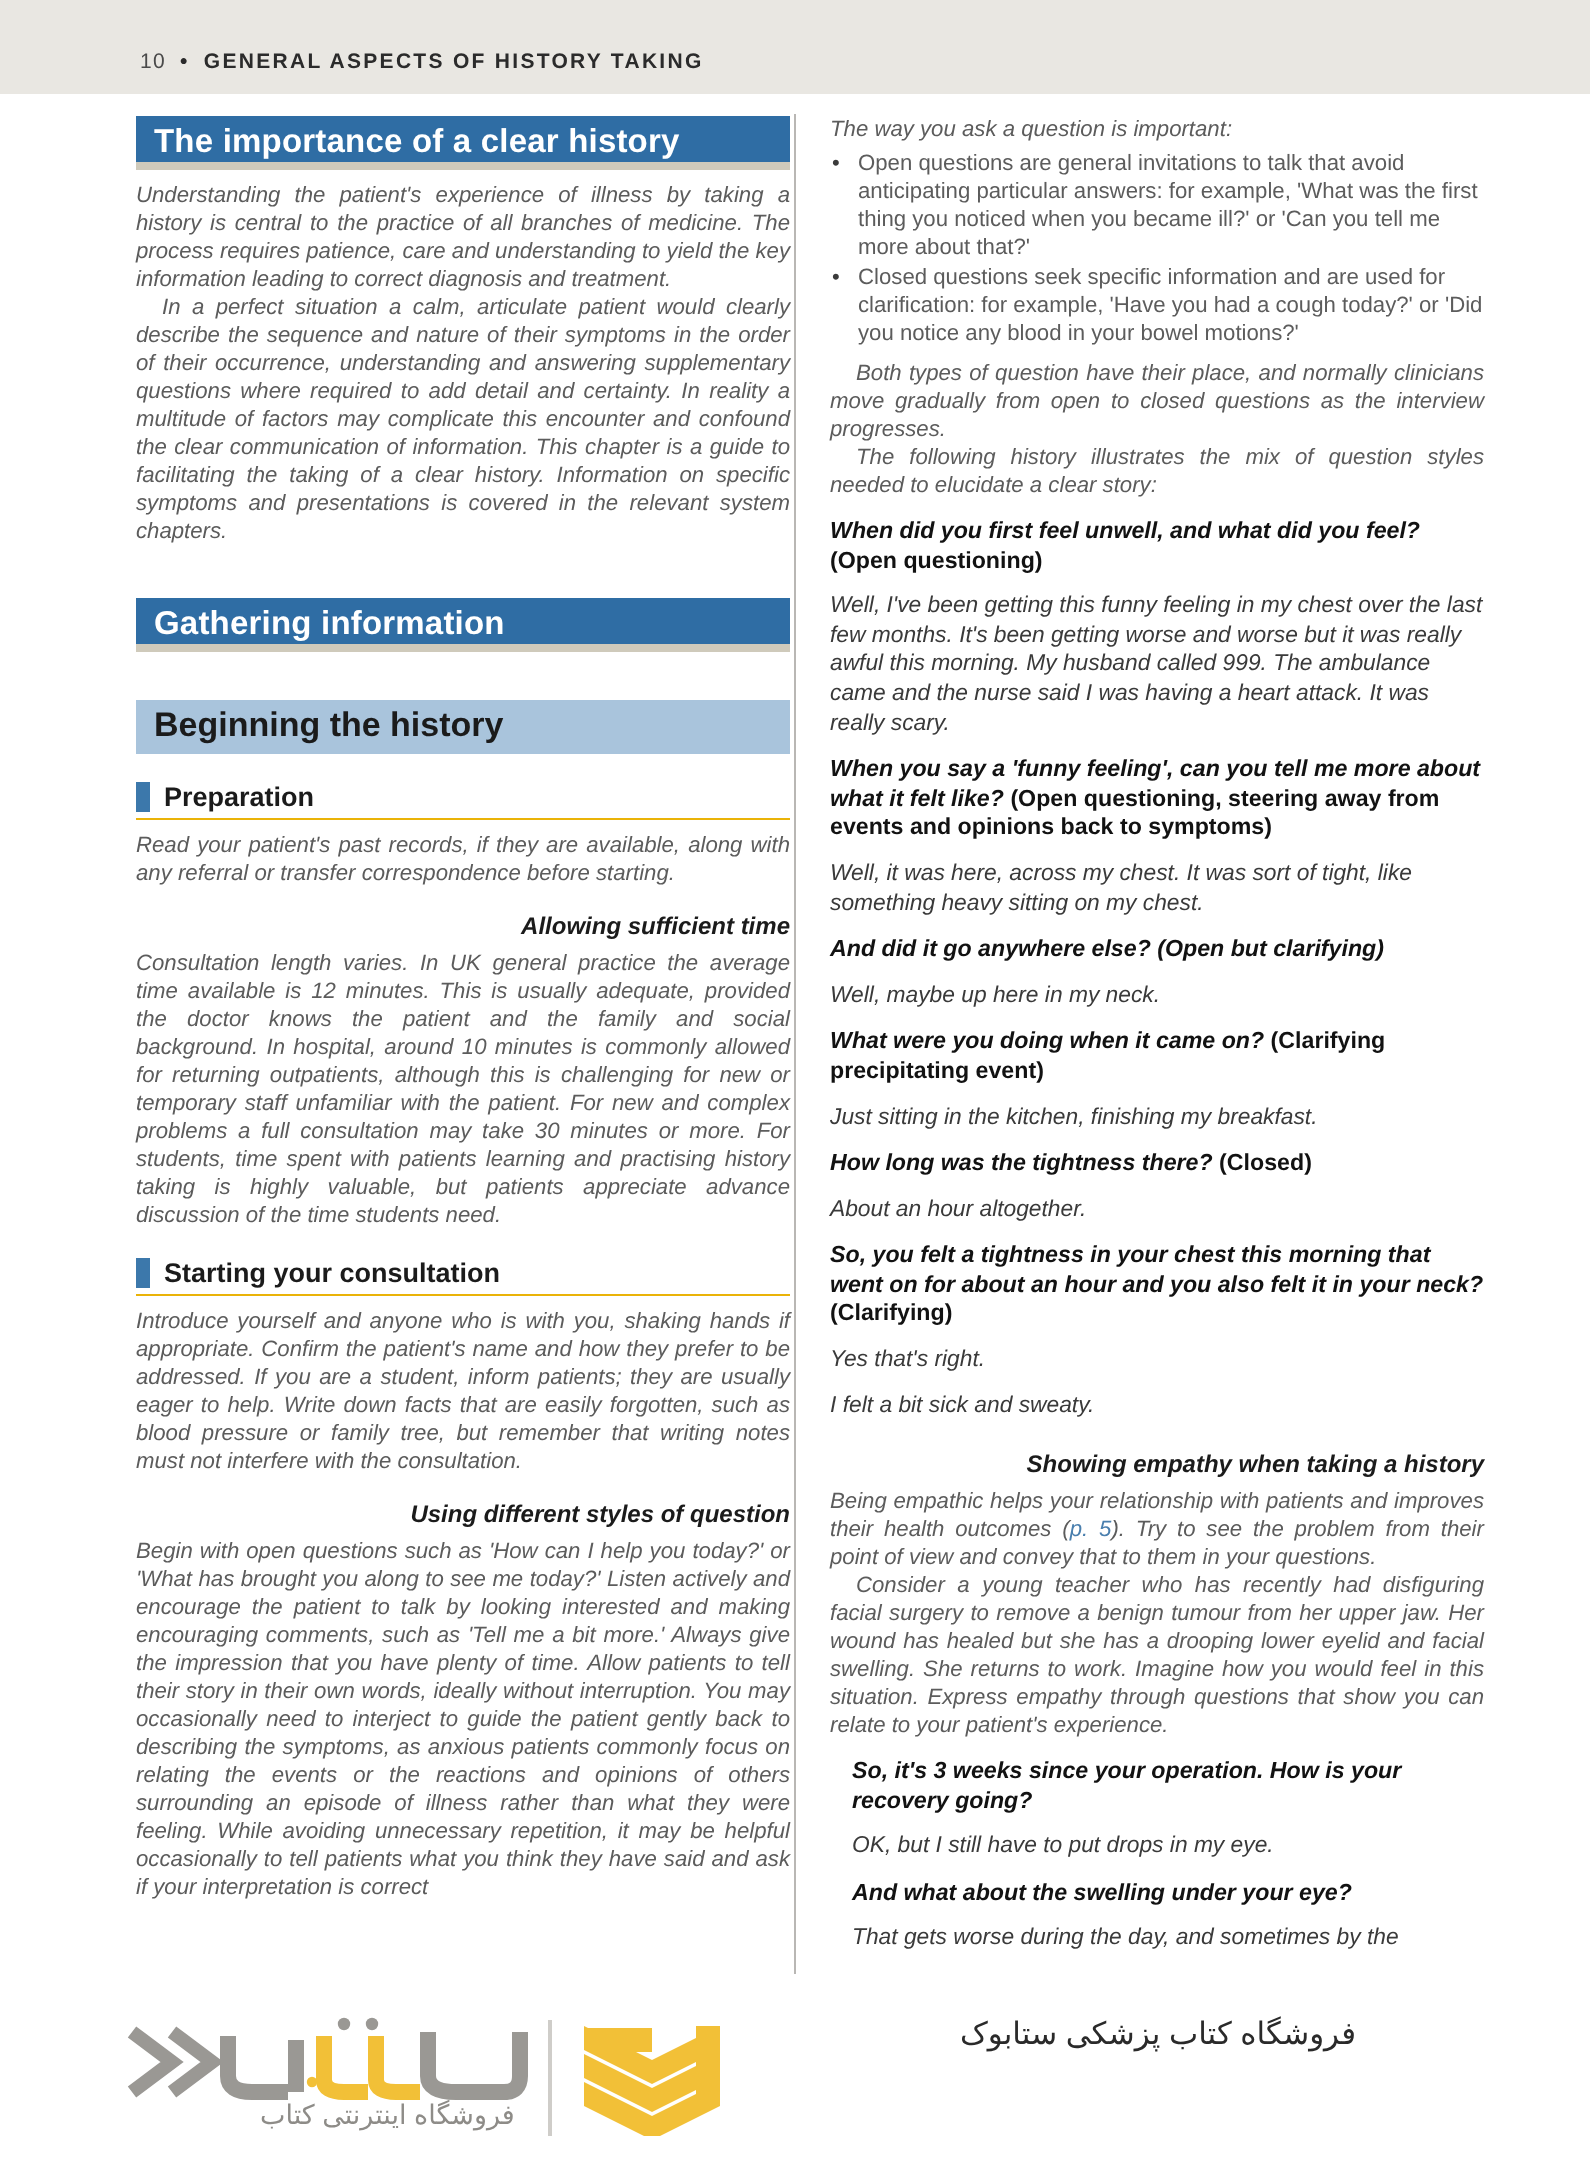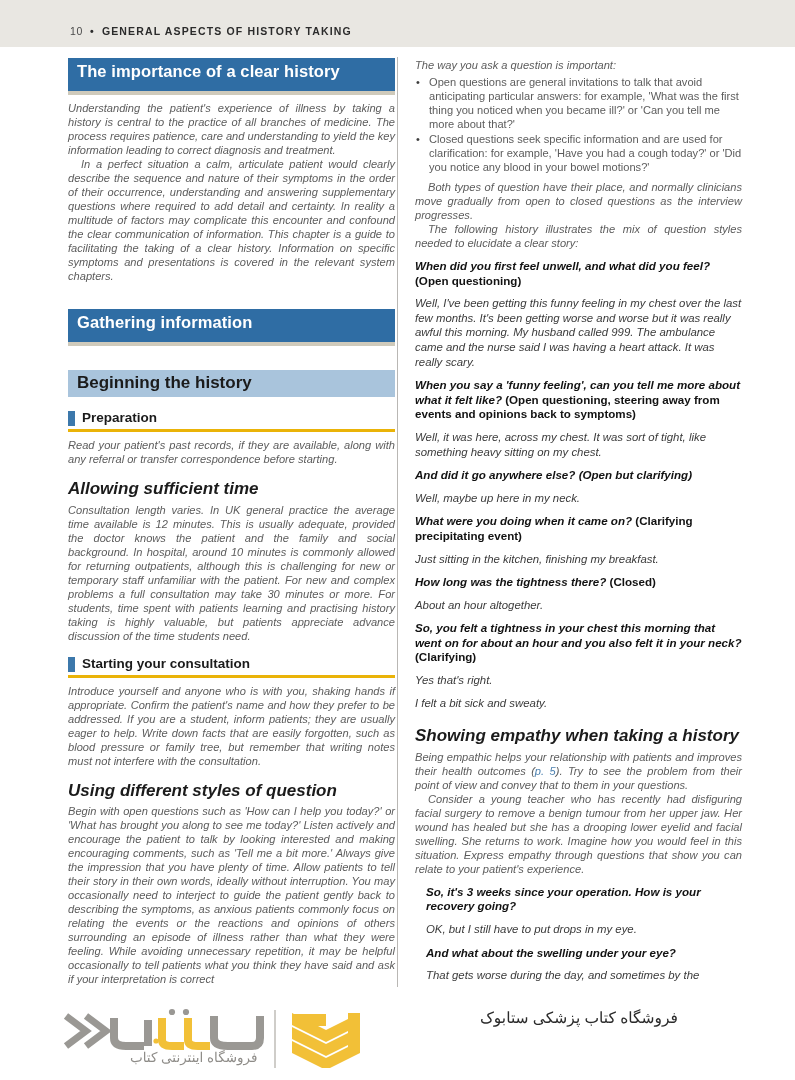--- a/index.html
+++ b/index.html
@@ -62,67 +62,68 @@
   #col-left  { left: 68px; }
   #col-right { left: 415px; }
 
   
   .h1bar {
     background: #2f6da4;
     color: #ffffff;
     font-size: 16.5px;
     font-weight: bold;
     letter-spacing: 0.1px;
-    padding: 5px 9px 10px 9px;
+    padding: 5px 9px 0 9px;
     line-height: 1.08;
     border-bottom: 4px solid #cfcabb;
   }
   .h1bar.first { margin-top: 11px; }
   .h1bar.second { margin-top: 26px; }
 
   .h2bar {
     background: #a9c4dc;
     color: #1b1b1b;
     font-size: 17px;
     font-weight: bold;
     padding: 4px 9px 5px 9px;
     margin-top: 24px;
     line-height: 1.1;
   }
 
   .h3row {
     display: flex;
-    align-items: flex-start;
+    align-items: center;
     gap: 7px;
     margin-top: 14px;
-    border-bottom: 3px solid #eab308;
+    border-bottom: 1px solid #eab308;
     padding-bottom: 2px;
   }
   .h3row .tick {
     width: 7px;
     height: 15px;
     background: #3c78ab;
     flex: 0 0 auto;
     margin-bottom: 1px;
   }
   .h3row .h3text {
     font-size: 13.5px;
     font-weight: bold;
     color: #1b1b1b;
     line-height: 1.05;
   }
 
   .h4 {
-    font-size: 17px;
+    font-size: 12px;
     font-weight: bold;
     font-style: italic;
     color: #1b1b1b;
     margin-top: 13px;
     margin-bottom: 1px;
     line-height: 1.15;
+    text-align: right;
   }
 
   
   p.body {
     font-size: 11.1px;
     line-height: 14.0px;
     color: #5c5c5c;
     text-align: justify;
     margin-top: 6px;
     font-style: italic;

